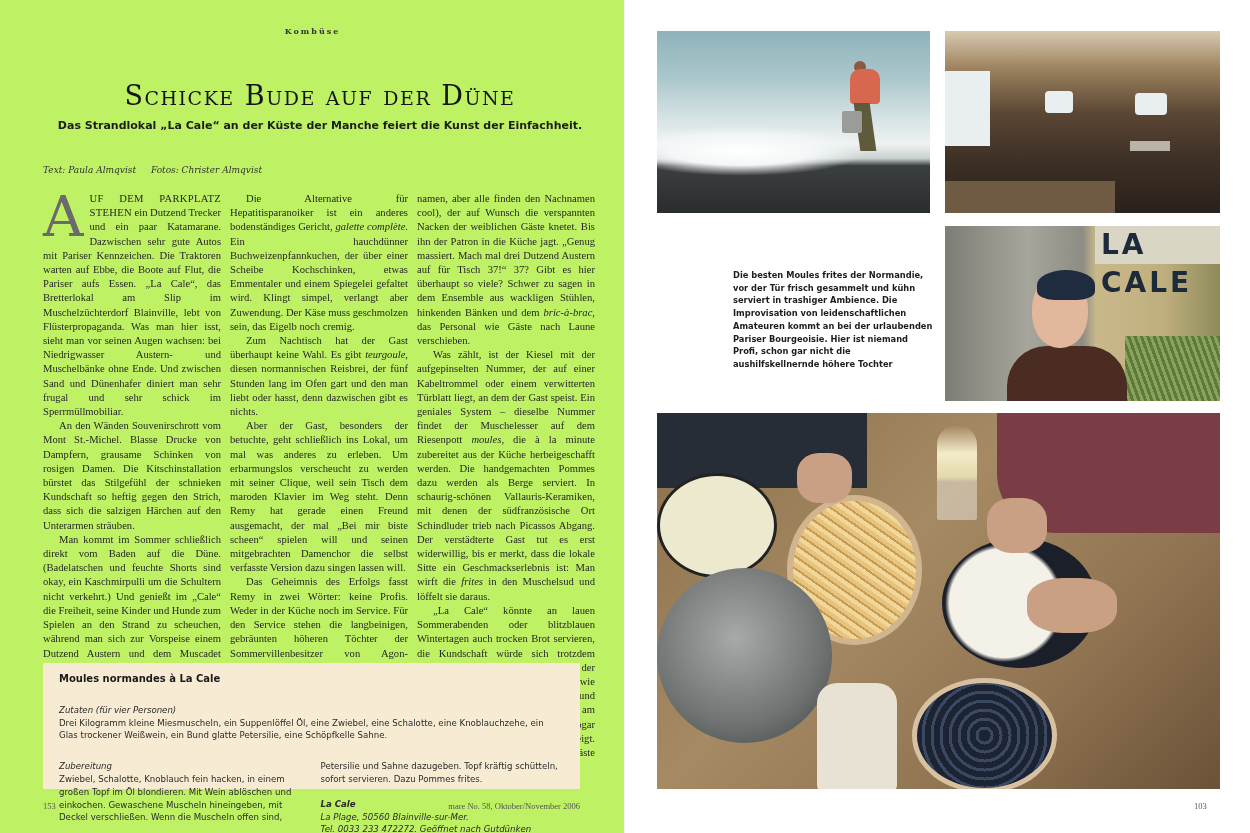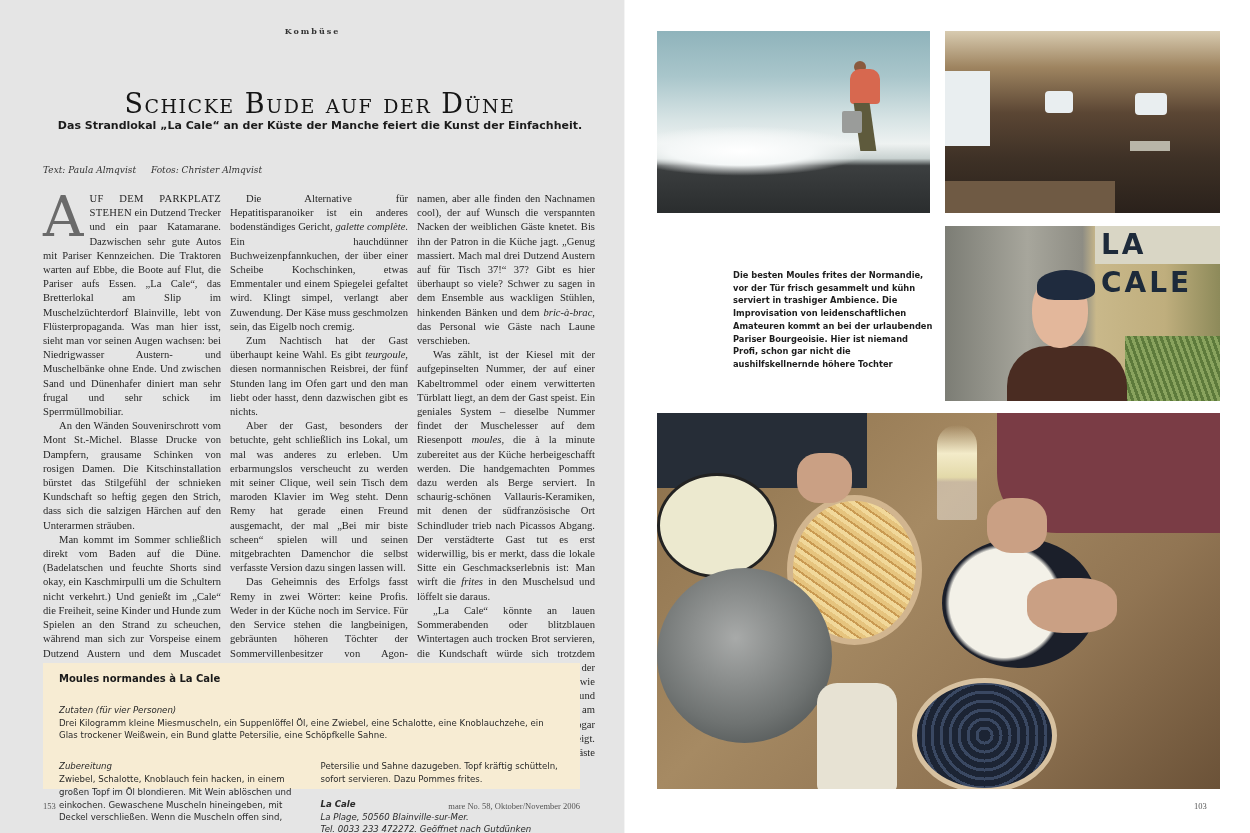--- a/index.html
+++ b/index.html
@@ -1,23 +1,23 @@
 <!DOCTYPE html>
 <html><head>
 <meta charset="utf-8">
 <style>
   *{margin:0;padding:0;box-sizing:border-box;}
   html,body{width:1250px;height:833px;background:#fff;overflow:hidden;}
   body{position:relative;font-family:"Liberation Serif","DejaVu Serif",serif;color:#1a1a1a;}
-  .page-left{position:absolute;left:0;top:0;width:625px;height:833px;background:#e5e5e5;}
+  .page-left{position:absolute;left:0;top:0;width:625px;height:833px;background:#bef264;}
   .page-right{position:absolute;left:625px;top:0;width:625px;height:833px;background:#fff;}
   .gutter{position:absolute;left:624px;top:0;width:2px;height:833px;background:linear-gradient(90deg,#f2f2f2,#fafafa);}
 
   .section{position:absolute;left:0;width:625px;top:26px;text-align:center;font-family:"DejaVu Serif",serif;font-size:8px;font-weight:bold;letter-spacing:2px;color:#333;}
-  .headline{position:absolute;left:40px;width:560px;top:80px;text-align:center;font-family:"DejaVu Serif",serif;font-size:27px;font-variant:small-caps;letter-spacing:1.5px;color:#151515;font-weight:normal;margin-top:8px;}
+  .headline{position:absolute;left:40px;width:560px;top:80px;text-align:center;font-family:"DejaVu Serif",serif;font-size:27px;font-variant:small-caps;letter-spacing:1.5px;color:#151515;font-weight:normal;}
   .dek{position:absolute;left:40px;width:560px;top:117px;text-align:center;font-family:"DejaVu Sans",sans-serif;font-size:11px;font-weight:bold;line-height:17px;color:#1c1c1c;}
   .byline{position:absolute;left:43px;top:165px;font-family:"DejaVu Serif",serif;font-style:italic;font-size:9px;color:#333;}
   .byline span{margin-right:12px;}
 
   .col{position:absolute;top:192px;font-family:"Liberation Serif",serif;font-size:10.6px;line-height:14.2px;text-align:justify;hyphens:auto;color:#262626;}
   .col p{text-indent:16px;}
   .col p.first{text-indent:0;}
   .col1{left:43px;width:178px;}
   .col2{left:230px;width:178px;}
   .col3{left:417px;width:178px;}

